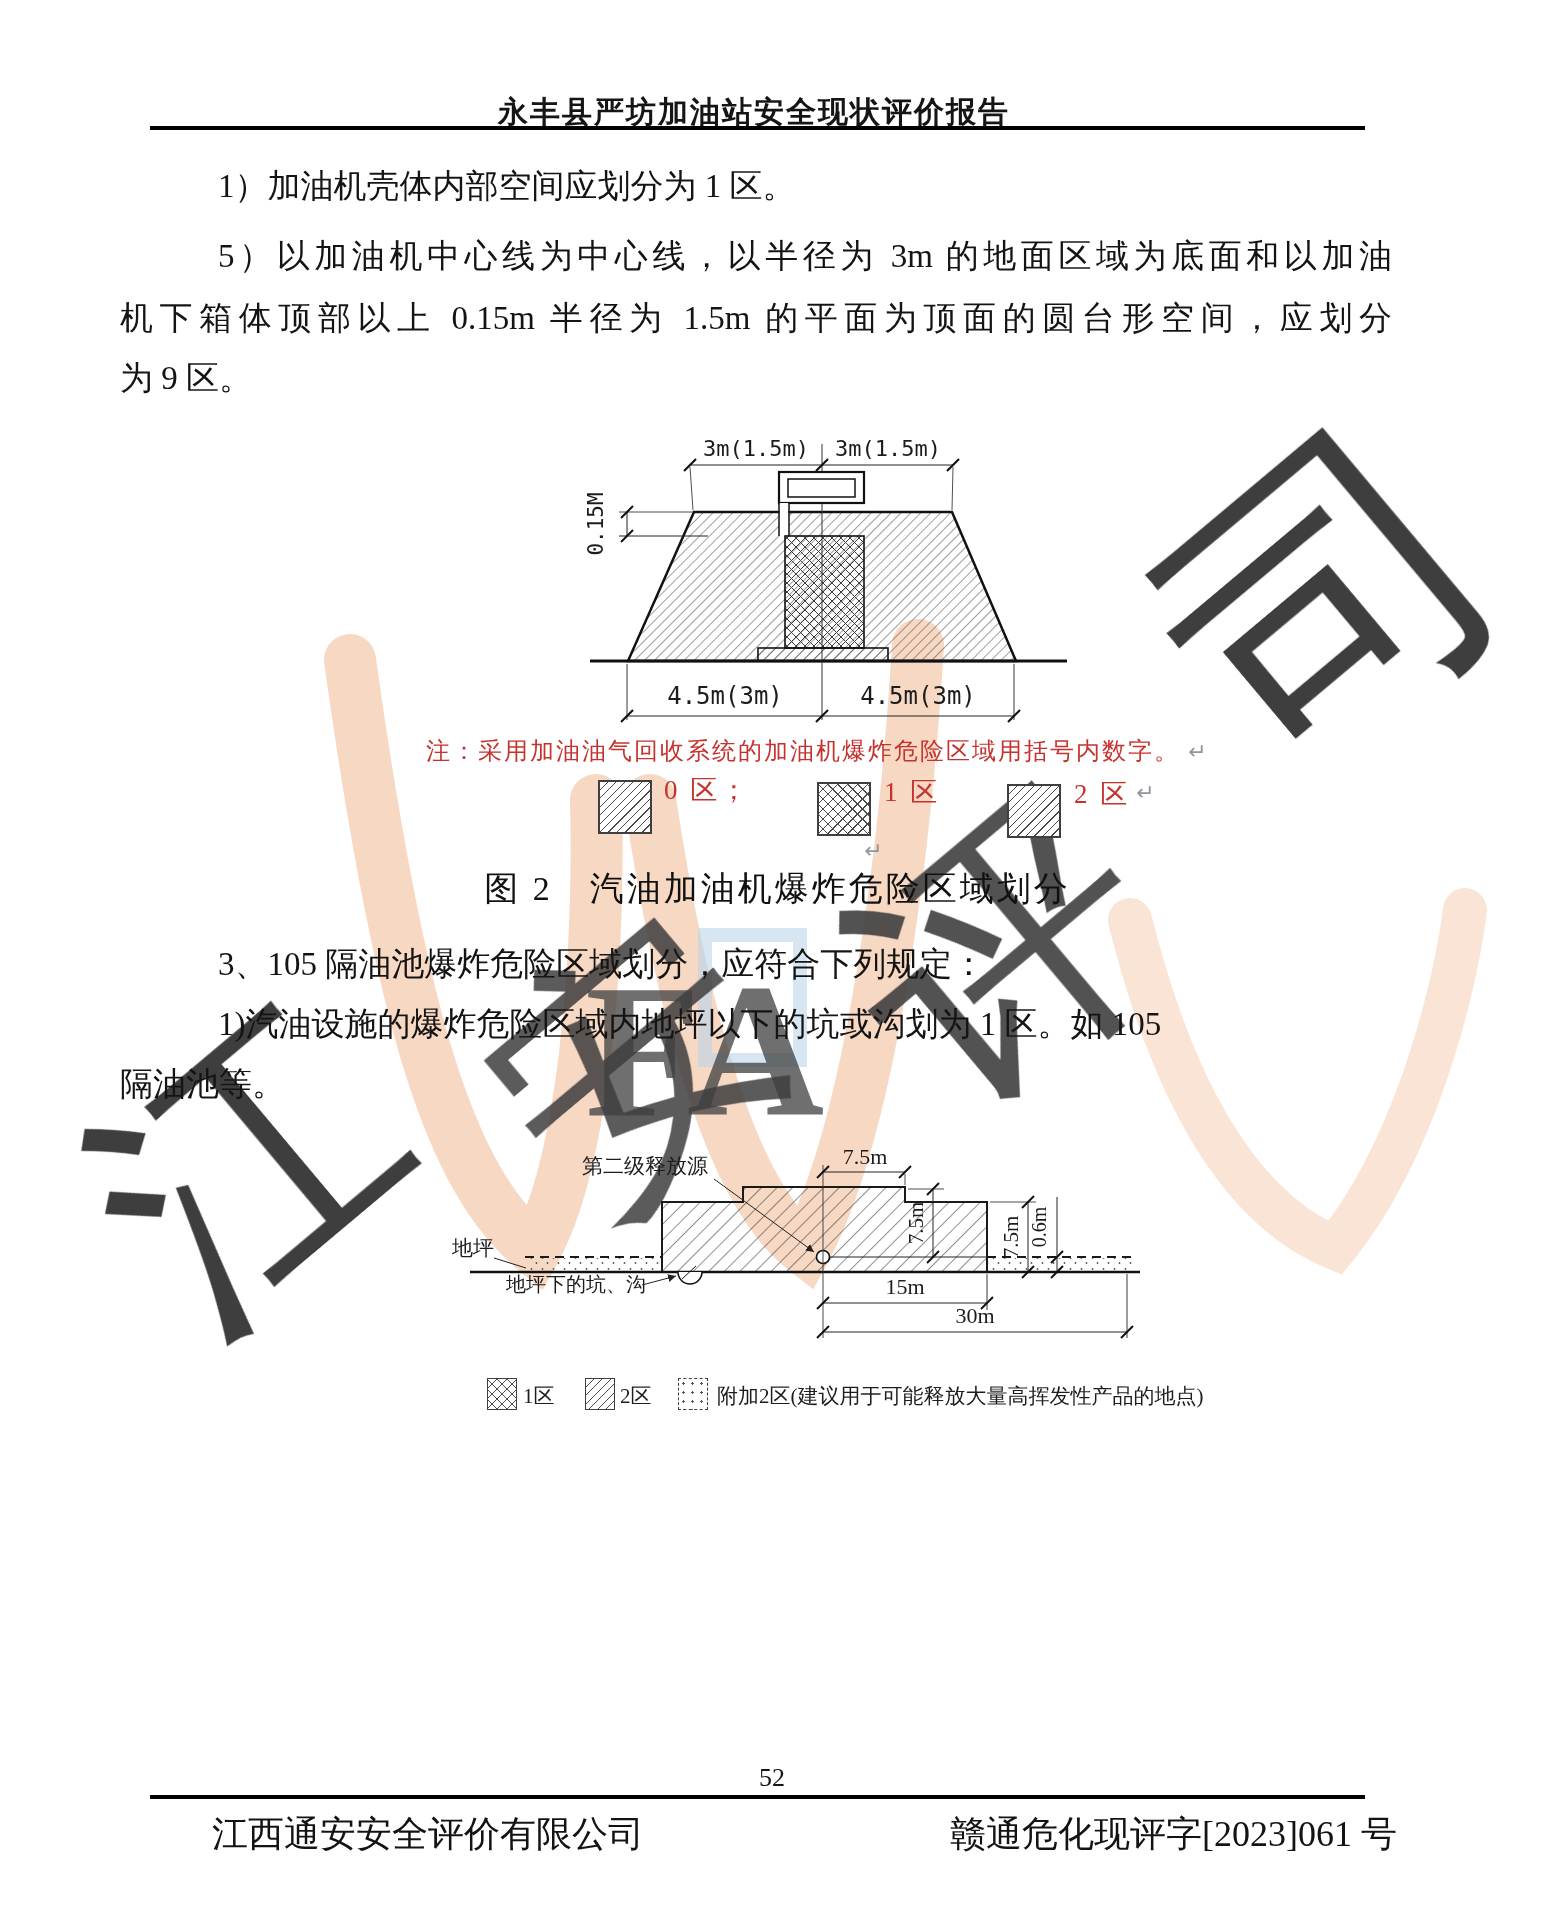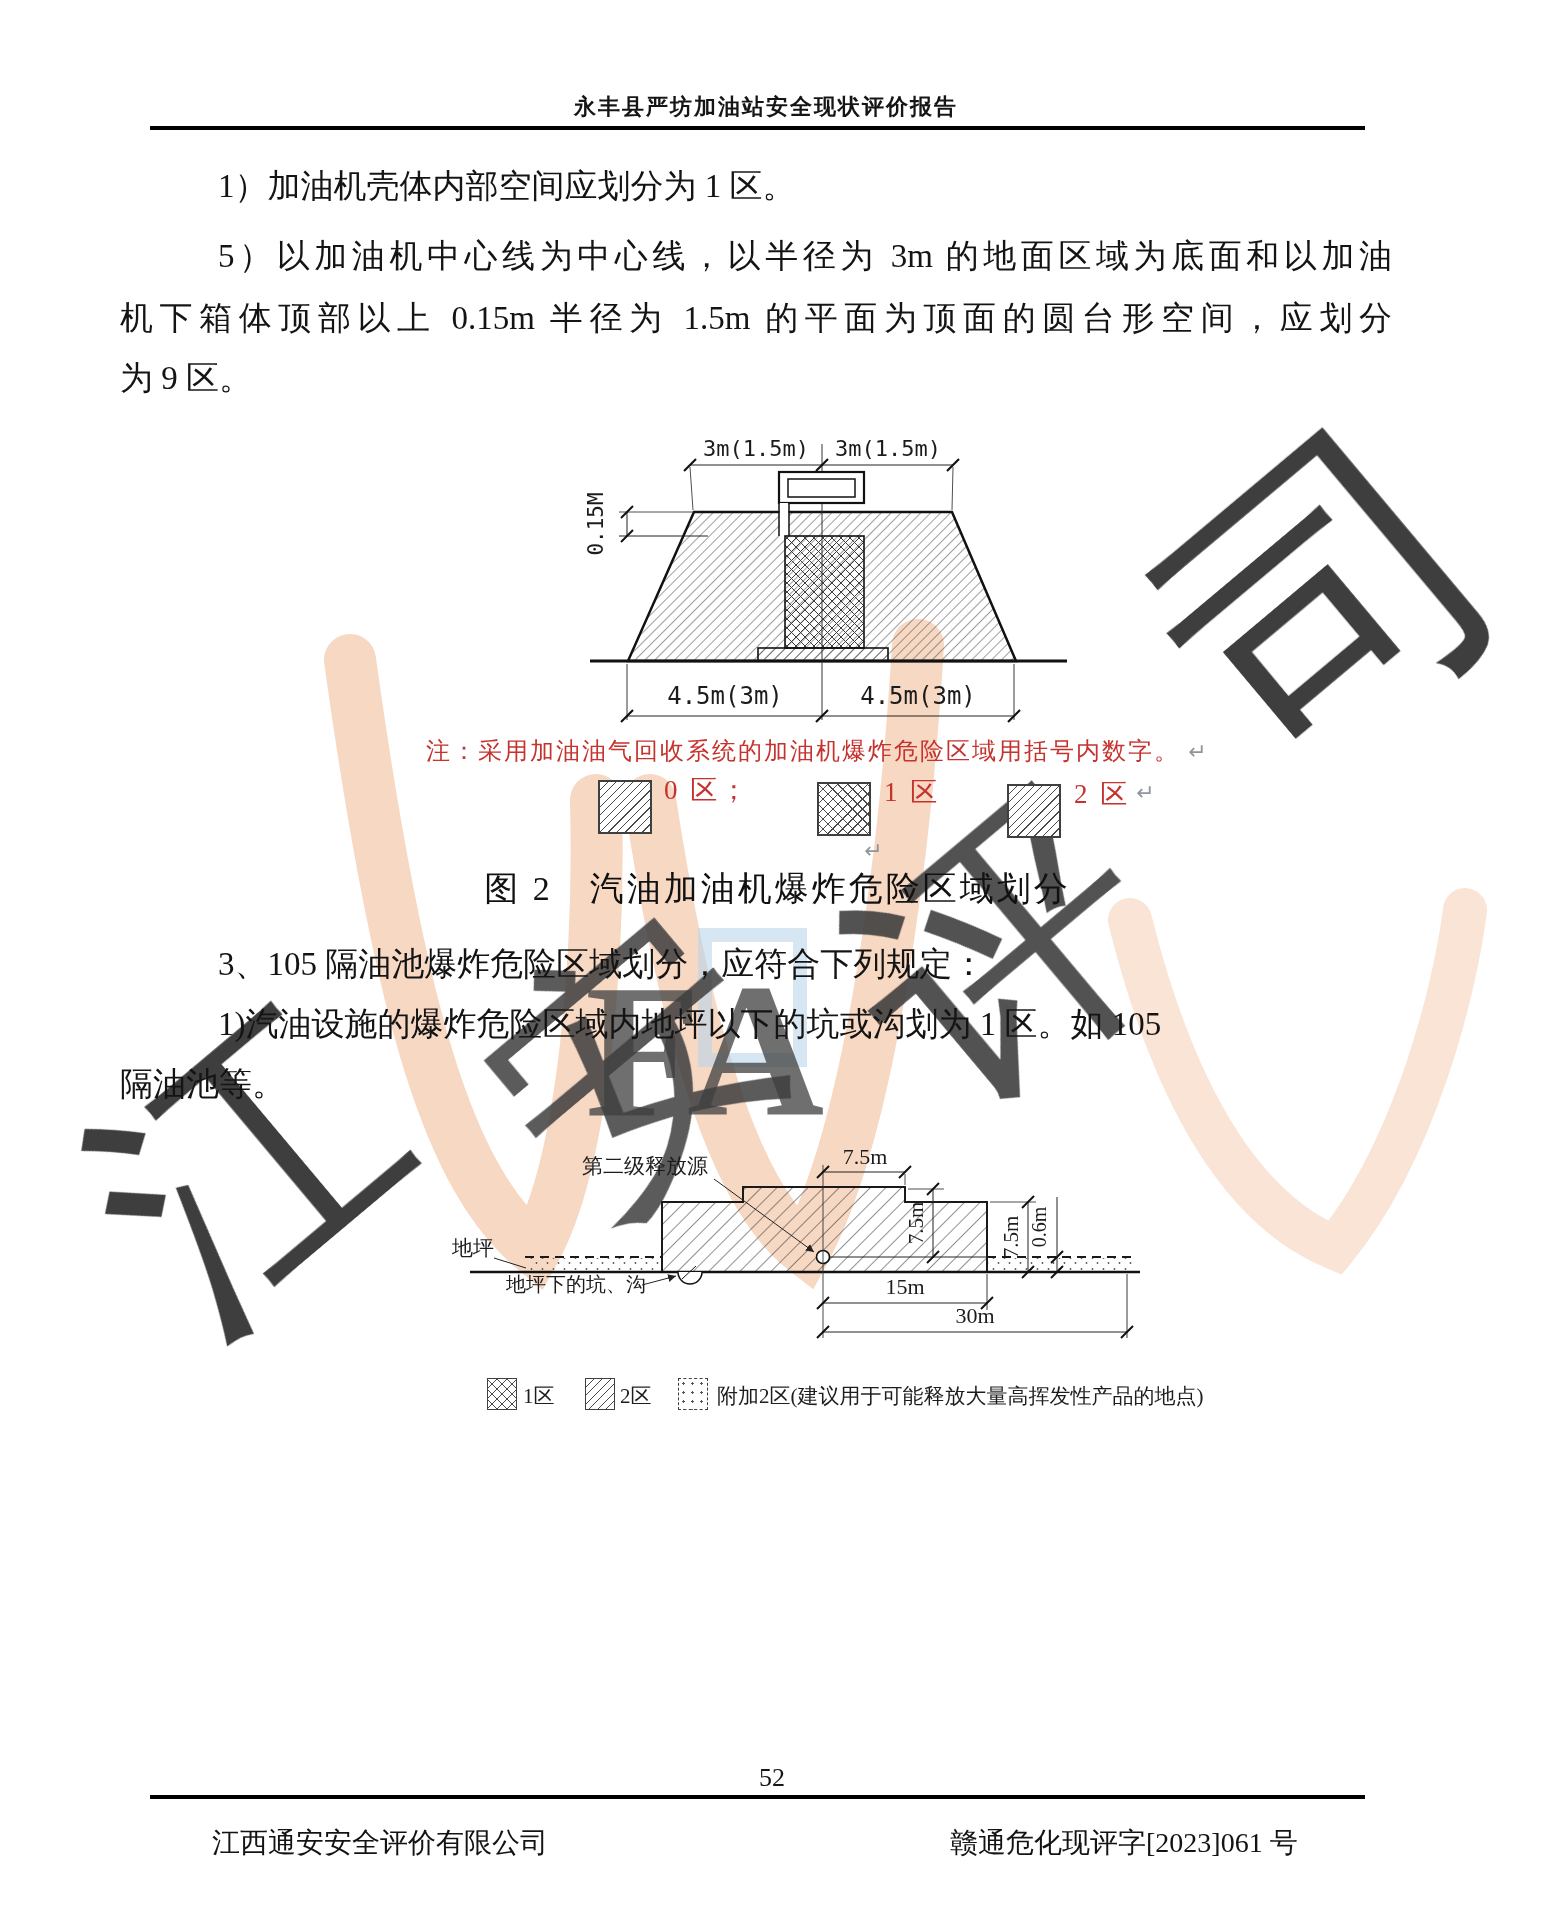--- a/index.html
+++ b/index.html
@@ -2,35 +2,35 @@
 <html><head>
 <meta charset="utf-8">
 <style>
   html,body{margin:0;padding:0;background:#9a9a9a;}
   .page{position:relative;width:1555px;height:1930px;background:#ffffff;overflow:hidden;
         font-family:"Liberation Serif",serif;color:#151515;}
   .abs{position:absolute;}
   .body-line{position:absolute;font-size:33px;line-height:1.25;white-space:nowrap;color:#141414;}
   .jline{white-space:normal;text-align:justify;text-align-last:justify;}
   .doc-title{position:absolute;top:92px;left:0;width:1508px;text-align:center;
-             font-size:22px;font-weight:bold;letter-spacing:2px;padding-left:12px;}
+             font-size:30px;font-weight:bold;letter-spacing:2px;}
   .rule{position:absolute;background:#000;}
   .note-red{position:absolute;top:735px;left:426px;font-size:24px;letter-spacing:2px;
             color:#c5332e;white-space:nowrap;}
   .fig-caption{position:absolute;top:866px;left:0;width:1555px;text-align:center;
                font-size:34px;letter-spacing:3px;color:#111;}
   .pbox{position:absolute;background-color:#fff;border:2px solid #3f3f3f;box-sizing:border-box;}
   .p-diag{background-image:repeating-linear-gradient(135deg,rgba(0,0,0,0) 0 5px,#4a4a4a 5px 6px);}
   .p-cross{background-image:repeating-linear-gradient(135deg,rgba(0,0,0,0) 0 6px,#4a4a4a 6px 7px),
            repeating-linear-gradient(45deg,rgba(0,0,0,0) 0 6px,#4a4a4a 6px 7px);}
   .p-dots{background-image:radial-gradient(#555 1.1px,rgba(0,0,0,0) 1.3px);background-size:9px 9px;}
   .lg1-label{position:absolute;font-size:27px;color:#c5332e;letter-spacing:3px;white-space:nowrap;}
   .lg2-label{position:absolute;font-size:21px;color:#1d1d1d;white-space:nowrap;}
   .ret-mark{color:#8f959b;font-size:22px;font-family:"DejaVu Sans",sans-serif;}
-  .footer-text{position:absolute;font-size:28px;white-space:nowrap;color:#131313;margin-top:14px;}
+  .footer-text{position:absolute;font-size:36px;white-space:nowrap;color:#131313;}
   .page-num{position:absolute;top:1763px;left:0;width:1496px;text-align:center;font-size:26px;padding-left:24px;}
   svg text{fill:#1c1c1c;}
   .cad{font-family:"DejaVu Sans Mono",monospace;}
   .ser{font-family:"Liberation Serif",serif;}
   .wm{pointer-events:none;}
 </style>
 </head>
 <body>
 
 <div class="page">

